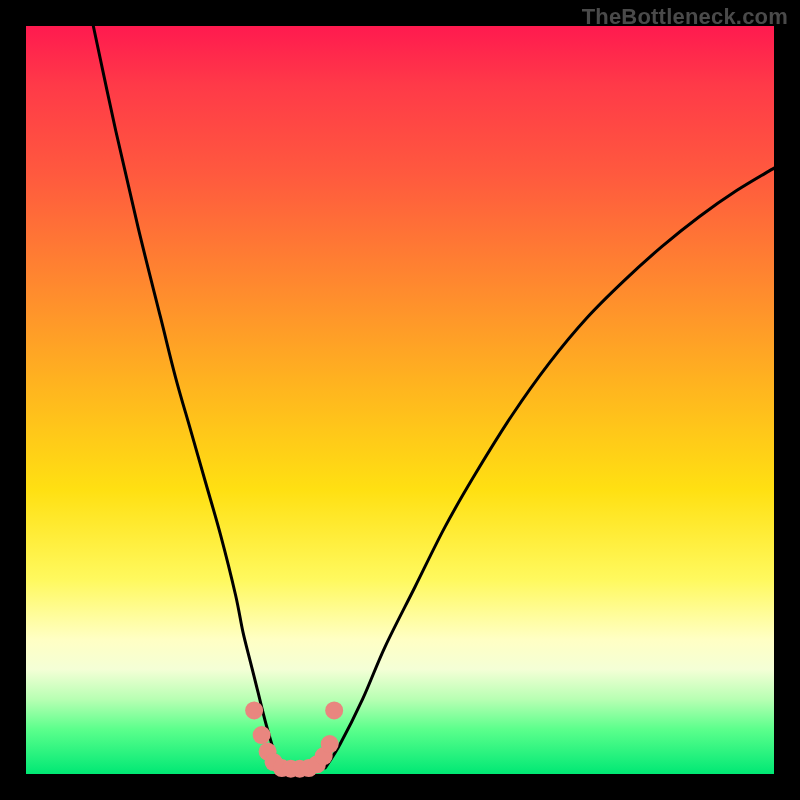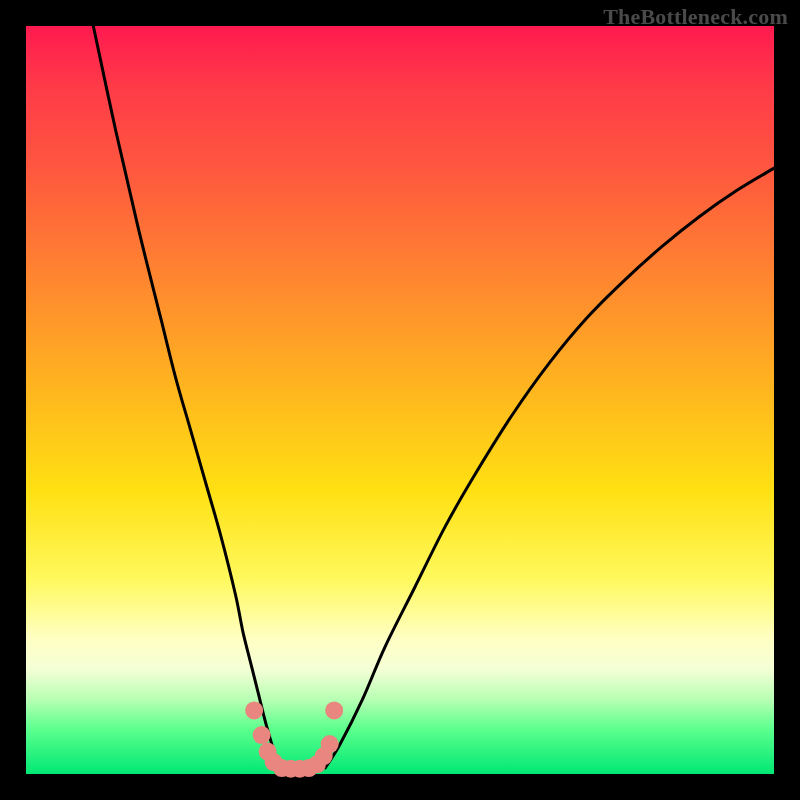--- a/index.html
+++ b/index.html
@@ -8,21 +8,20 @@
     width: 800px;
     height: 800px;
     overflow: hidden;
     font-family: Arial, Helvetica, sans-serif;
   }
   .frame {
     position: relative;
     width: 800px;
     height: 800px;
     background: #000;
-    font-family: Liberation Serif, serif;
   }
   .watermark {
     position: absolute;
     top: 4px;
     right: 12px;
     color: #4a4a4a;
     font-size: 22px;
     font-weight: 600;
     letter-spacing: 0.2px;
     z-index: 5;

